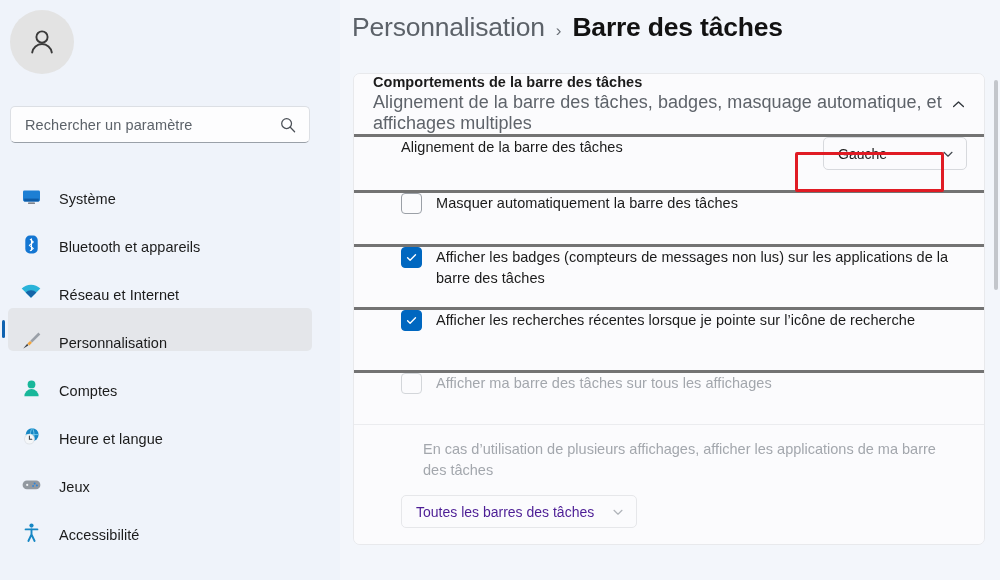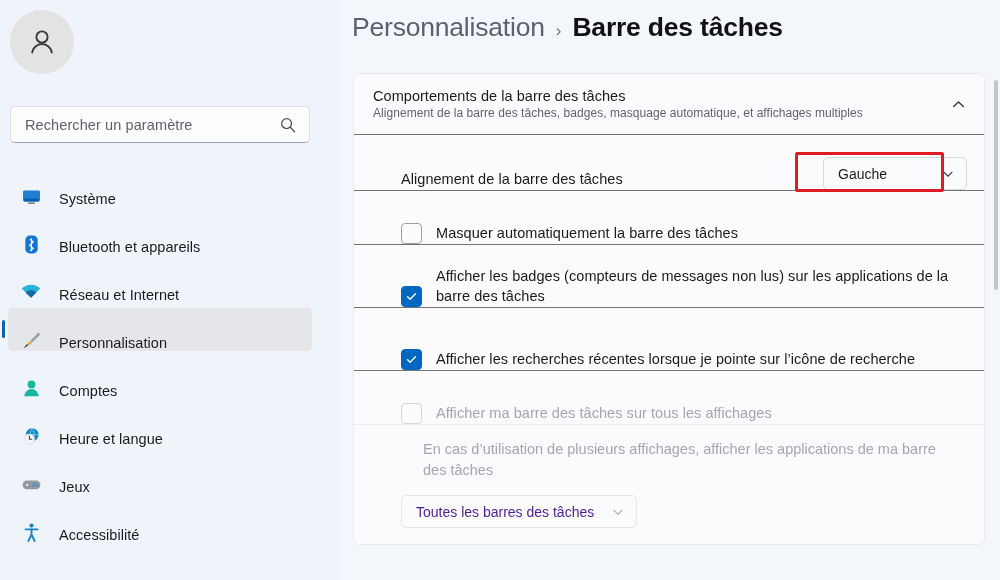--- a/index.html
+++ b/index.html
@@ -84,27 +84,27 @@
     border-radius: 7px;
     overflow: hidden;
   }
   .card-header {
     height: 60px;
     display: flex; align-items: center;
     padding: 0 17px 0 19px;
     background: #fbfbfd;
   }
   .card-header-texts { flex: 1; }
-  .card-title { font-size: 14.5px; color: #1b1b1b; margin-bottom: 2px; letter-spacing: .05px; }
-  .card-sub { font-size: 12px; color: #5e636a; letter-spacing: .05px; }
+  .card-title { font-size: 14.5px; color: #1b1b1b; margin-bottom: 2px; letter-spacing: .05px; font-weight: bold; }
+  .card-sub { font-size: 18px; color: #5e636a; letter-spacing: .05px; }
   .chev-up { width: 17px; height: 17px; flex: 0 0 17px; }
 
   .row {
-    border-top: 1px solid #737373;
-    display: flex; align-items: flex-end;
+    border-top: 3px solid #737373;
+    display: flex; align-items: flex-start;
     padding: 0 17px 0 47px;
     min-height: 54px;
     background: #fbfbfd;
   }
   .row.tall { min-height: 63px; }
   .row-label { font-size: 14.5px; color: #1b1b1b; flex: 1; line-height: 1.42; letter-spacing: .05px; }
   .row-label.dim { color: #a3a7ad; }
 
   .dropdown {
     height: 33px; min-width: 144px;

